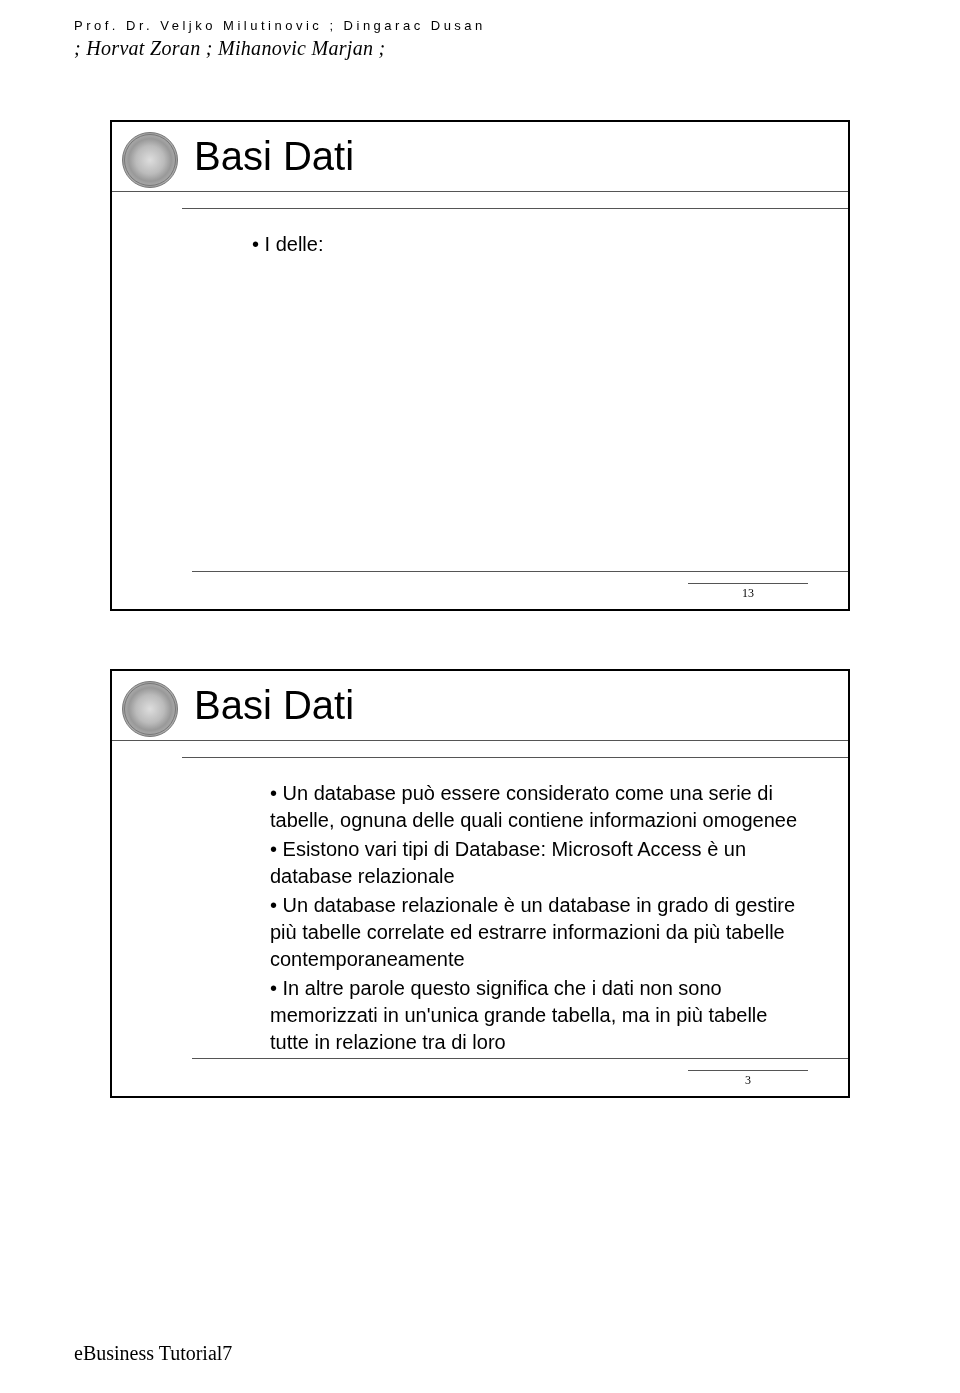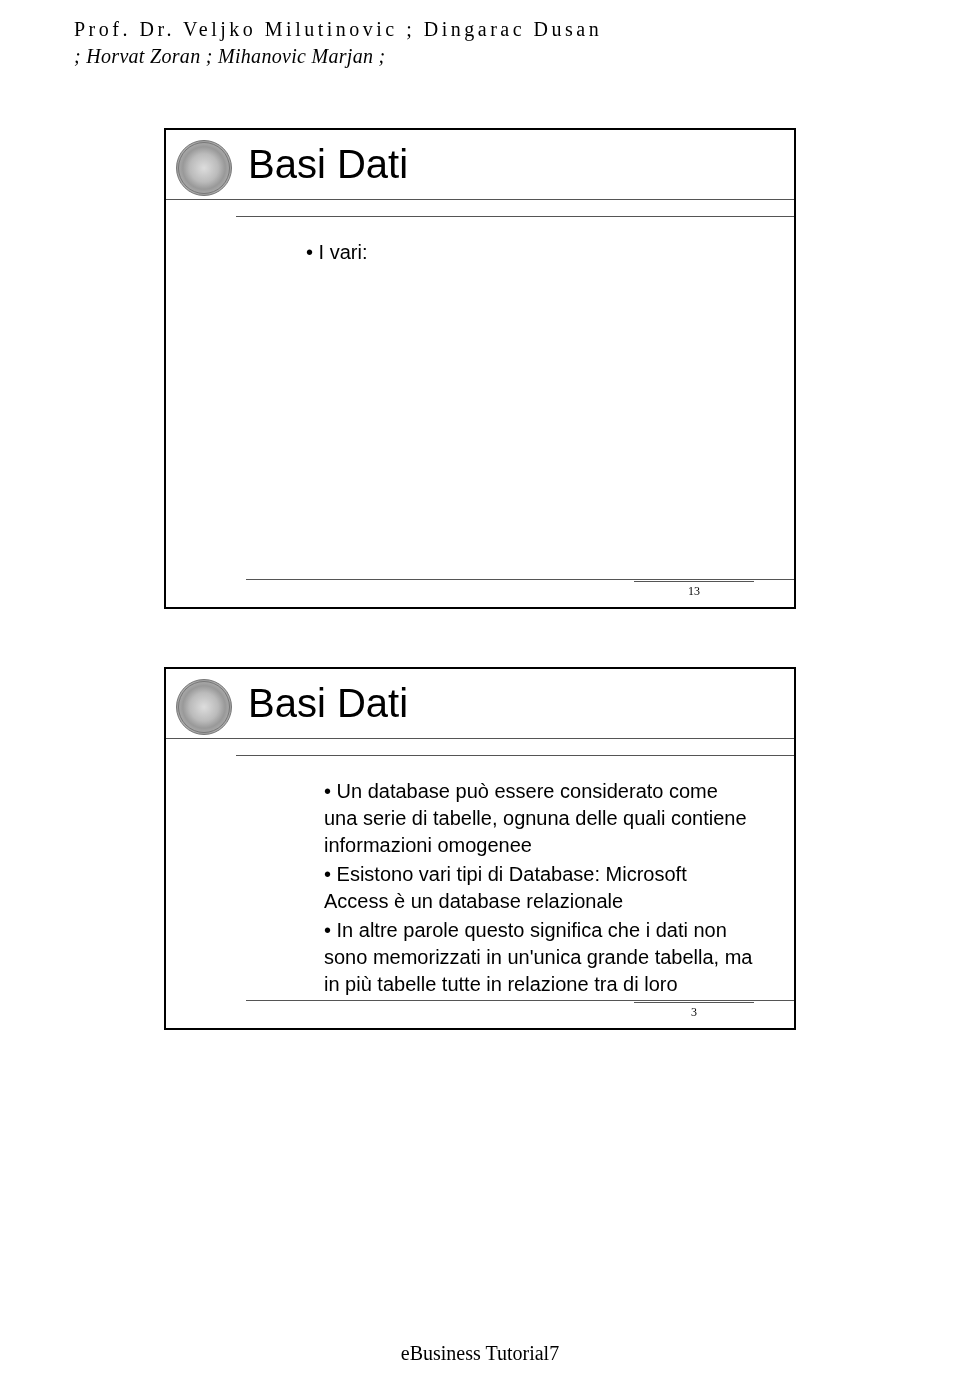--- a/index.html
+++ b/index.html
@@ -14,40 +14,40 @@
     width: 960px;
     min-height: 1393px;
     position: relative;
     padding: 18px 0 0 0;
     box-sizing: border-box;
   }
   .header {
     padding: 0 0 0 74px;
   }
   .header .line1 {
-    font-size: 20px;
+    font-size: 13px;
     letter-spacing: 3.5px;
-    font-family: Liberation Serif, serif;
+    font-family: Liberation Sans, sans-serif;
   }
   .header .line2, .header .line3 {
     font-size: 20px;
     font-family: "Times New Roman", serif;
     letter-spacing: 0.3px;
     margin-top: 4px;
     font-style: italic;
   }
   .slides {
     margin-top: 60px;
     display: flex;
     flex-direction: column;
     align-items: center;
     gap: 58px;
   }
   .slide {
-    width: 632px;
+    width: 740px;
     border: 2px solid #000;
     box-sizing: border-box;
     padding-bottom: 6px;
   }
   .slide-head {
     display: flex;
     align-items: flex-start;
     gap: 16px;
     padding: 10px 0 0 10px;
     border-bottom: 1px solid #555;
@@ -84,39 +84,39 @@
   .slide-body .bullet-l2 {
     padding-left: 18px;
     margin-bottom: 2px;
   }
   .slide1 .slide-body { min-height: 340px; }
   .slide-foot {
     display: flex;
     justify-content: flex-end;
     border-top: 1px solid #555;
     margin: 0 0 0 80px;
-    padding-top: 2px;
+    padding-top: 12px;
   }
   .slide-foot-inner {
     width: 120px;
     border-top: 1px solid #555;
     margin-top: -1px;
     text-align: center;
     font-size: 12px;
     font-family: "Times New Roman", serif;
     padding: 2px 0 2px 0;
     margin-right: 40px;
   }
   .footer {
     position: absolute;
     bottom: 28px;
     left: 74px;
     right: 74px;
     display: flex;
-    justify-content: center;
+    justify-content: flex-start;
     font-family: "Times New Roman", serif;
     font-size: 20px;
   }
 </style>
 </head>
 <body>
 
 <div class="page">
 
   <div class="header">
@@ -126,36 +126,37 @@
 
   <div class="slides">
 
     <div class="slide slide1">
       <div class="slide-head">
         <div class="seal"></div>
         <div class="slide-title">Basi Dati</div>
       </div>
       <div class="sub-rule"></div>
       <div class="slide-body">
-        <div class="bullet-l1">• I vari:</div>
+        <div class="bullet-l1">• I delle:</div>
       </div>
       <div class="slide-foot">
         <div class="slide-foot-inner">13</div>
       </div>
     </div>
 
     <div class="slide slide2">
       <div class="slide-head">
         <div class="seal"></div>
         <div class="slide-title">Basi Dati</div>
       </div>
       <div class="sub-rule"></div>
       <div class="slide-body">
         <div class="bullet-l2">• Un database può essere considerato come una serie di tabelle, ognuna delle quali contiene informazioni omogenee</div>
         <div class="bullet-l2">• Esistono vari tipi di Database: Microsoft Access è un database relazionale</div>
+        <div class="bullet-l2">• Un database relazionale è un database in grado di gestire più tabelle correlate ed estrarre informazioni da più tabelle contemporaneamente</div>
         <div class="bullet-l2">• In altre parole questo significa che i dati non sono memorizzati in un'unica grande tabella, ma in più tabelle tutte in relazione tra di loro</div>
       </div>
       <div class="slide-foot">
         <div class="slide-foot-inner">3</div>
       </div>
     </div>
 
   </div>
 
   <div class="footer">

